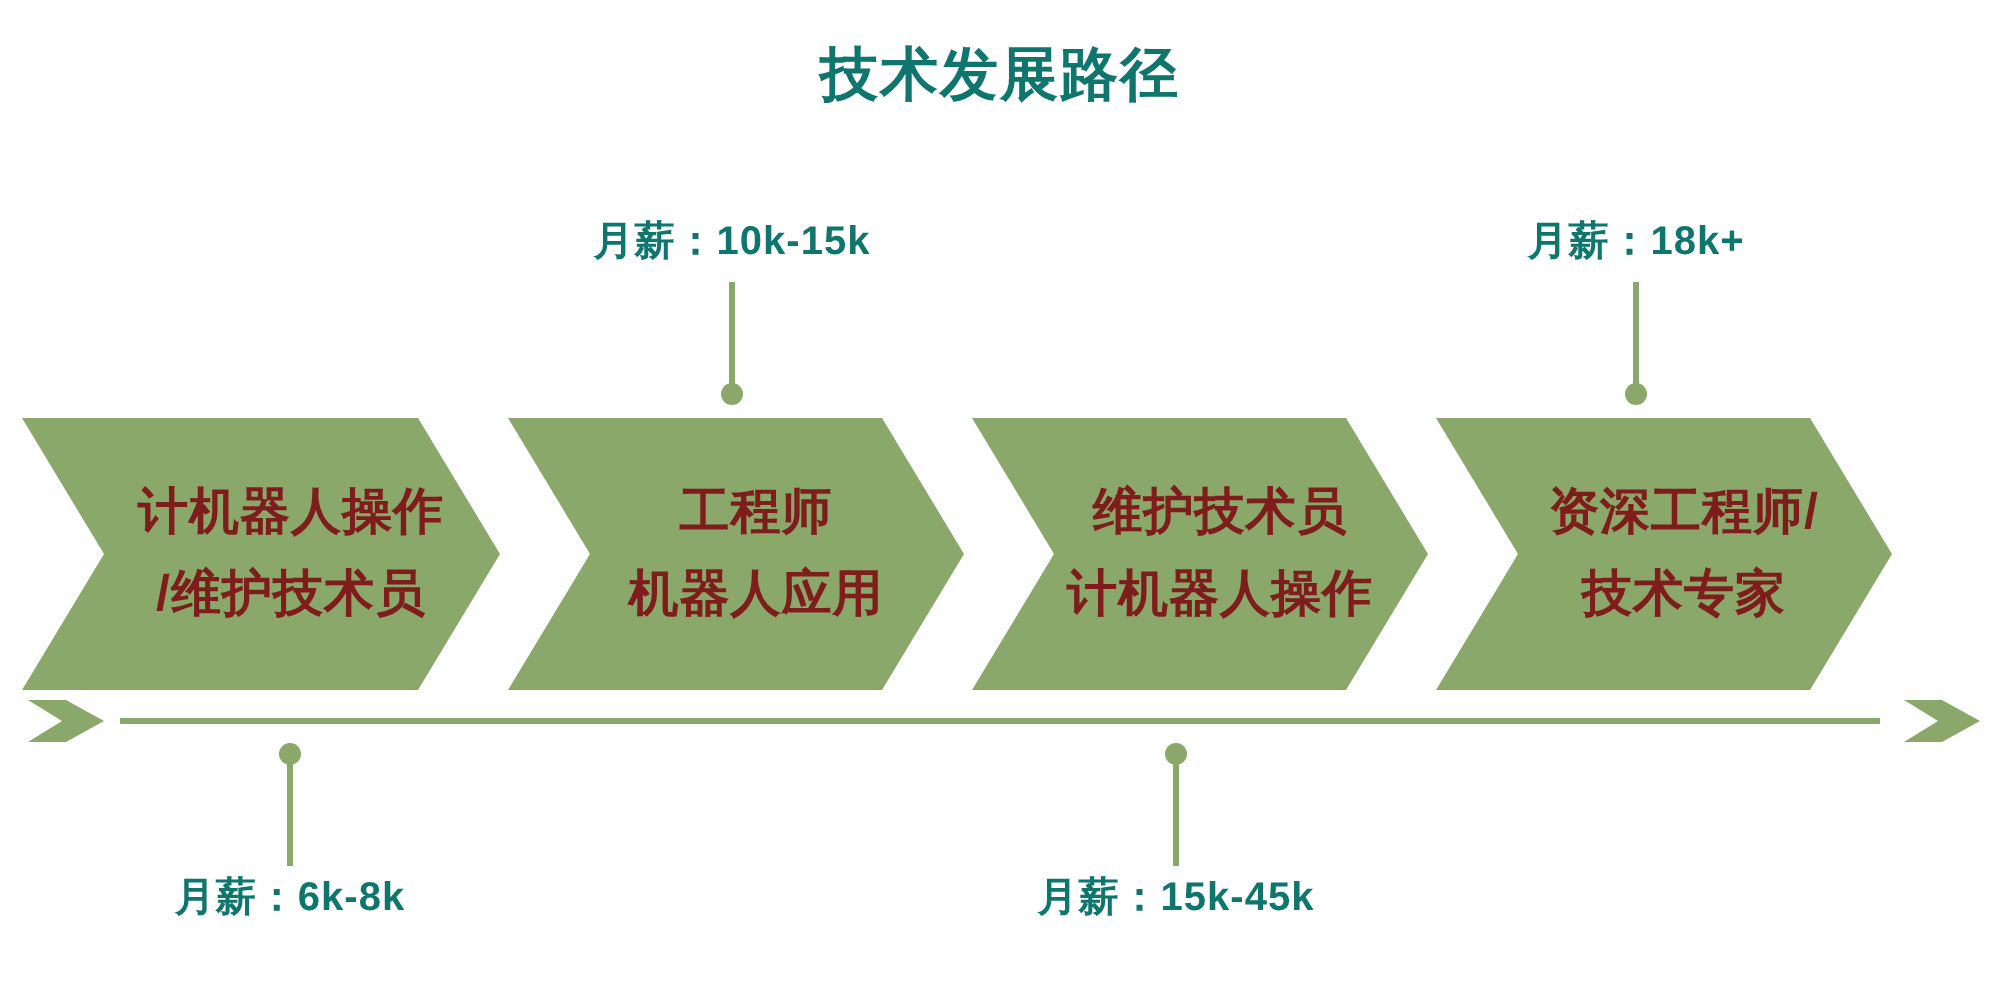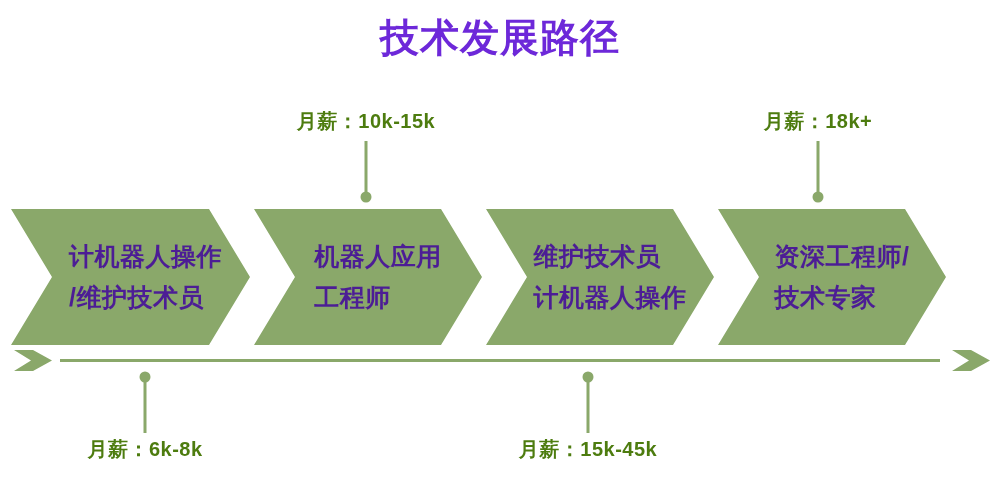--- a/index.html
+++ b/index.html
@@ -20,23 +20,23 @@
     overflow: hidden;
   }
 
   
   .chart-title {
     position: absolute;
     left: 0;
     top: 18px;
     width: 1000px;
     text-align: center;
-    font-size: 39px;
+    font-size: 29px;
     font-weight: bold;
-    color: #6d28d9;
+    color: #0f766e;
     letter-spacing: 1px;
     line-height: 40px;
     white-space: nowrap;
   }
 
   
   .chevron-band {
     position: absolute;
     left: 0;
     top: 209px;
@@ -48,27 +48,27 @@
     top: 0;
     height: 136px;
     background: #8aa86a;
     display: flex;
     flex-direction: column;
     align-items: center;
     justify-content: center;
     box-sizing: border-box;
   }
   .chevron .stage-line {
-    color: #4c1d95;
+    color: #7f1d1d;
     font-size: 25px;
     font-weight: bold;
     line-height: 41px;
     letter-spacing: 0.5px;
     white-space: nowrap;
-    text-align: left;
+    text-align: center;
   }
 
   
   .chev-0 {
     left: 11px;  width: 239px;
     clip-path: polygon(0 0, 198px 0, 239px 68px, 198px 136px, 0 136px, 41px 68px);
   }
   .chev-1 {
     left: 254px; width: 228px;
     clip-path: polygon(0 0, 187px 0, 228px 68px, 187px 136px, 0 136px, 41px 68px);
@@ -108,21 +108,21 @@
     clip-path: polygon(0 0, 19px 0, 38px 10.5px, 19px 21px, 0 21px, 17px 10.5px); }
 
   
   .callout {
     position: absolute;
   }
   .callout-label {
     position: absolute;
     font-size: 20px;
     font-weight: bold;
-    color: #4d7c0f;
+    color: #0f766e;
     white-space: nowrap;
     letter-spacing: 0.5px;
     line-height: 28px;
     transform: translateX(-50%);
   }
   .callout-stem {
     position: absolute;
     width: 3px;
     background: #8aa86a;
     transform: translateX(-50%);
@@ -169,22 +169,22 @@
 
     <div class="chevron chev-0">
       <div class="stage-text">
         <div class="stage-line">计机器人操作</div>
         <div class="stage-line">/维护技术员</div>
       </div>
     </div>
 
     <div class="chevron chev-1">
       <div class="stage-text">
+        <div class="stage-line">工程师</div>
         <div class="stage-line">机器人应用</div>
-        <div class="stage-line">工程师</div>
       </div>
     </div>
 
     <div class="chevron chev-2">
       <div class="stage-text">
         <div class="stage-line">维护技术员</div>
         <div class="stage-line">计机器人操作</div>
       </div>
     </div>
 

